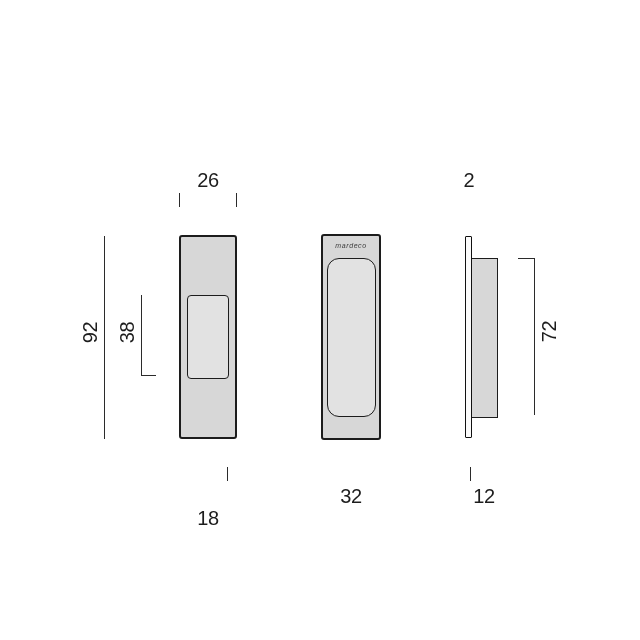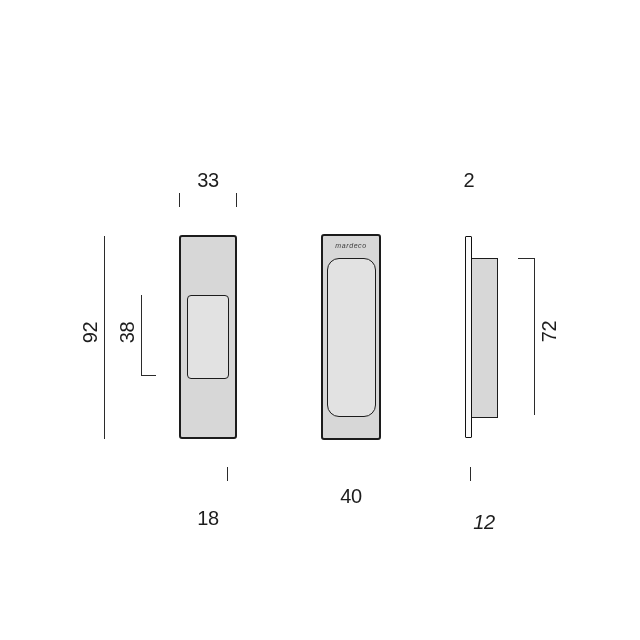--- a/index.html
+++ b/index.html
@@ -94,21 +94,21 @@
 <body>
 
 <div class="canvas">
 
   <div>
 
     <div class="plate" style="left:179px; top:235px; width:58px; height:204px;"></div>
 
     <div class="recess" style="left:187px; top:295px; width:42px; height:84px; border-radius:4px;"></div>
 
-    <div class="dim-label" style="left:188px; top:171px;">33</div>
+    <div class="dim-label" style="left:188px; top:171px;">26</div>
     <div class="dim-tick-v" style="left:179px; top:193px;"></div>
     <div class="dim-tick-v" style="left:236px; top:193px;"></div>
 
     <div class="dim-line-v" style="left:104px; top:236px; height:203px;"></div>
     <div class="dim-label rot90" style="left:70px; top:323px;">92</div>
 
     <div class="dim-l-shape" style="left:141px; top:295px; width:15px; height:81px;"></div>
     <div class="dim-label rot90" style="left:107px; top:323px;">38</div>
 
     <div class="dim-tick-v" style="left:227px; top:467px;"></div>
@@ -116,31 +116,31 @@
   </div>
 
   <div>
 
     <div class="plate" style="left:321px; top:234px; width:60px; height:206px;"></div>
 
     <div class="brand" style="left:321px; top:241px; width:60px;">mardeco</div>
 
     <div class="recess" style="left:327px; top:258px; width:49px; height:159px; border-radius:12px;"></div>
 
-    <div class="dim-label" style="left:331px; top:487px;">40</div>
+    <div class="dim-label" style="left:331px; top:487px;">32</div>
   </div>
 
   <div>
 
     <div class="side-body" style="left:471px; top:258px; width:27px; height:160px;"></div>
 
     <div class="side-faceplate" style="left:465px; top:236px; width:7px; height:202px;"></div>
 
     <div class="dim-label" style="left:449px; top:171px;">2</div>
 
     <div class="dim-bracket-top-right" style="left:518px; top:258px; width:17px; height:157px;"></div>
     <div class="dim-label rot90" style="left:529px; top:322px;">72</div>
 
     <div class="dim-tick-v" style="left:470px; top:467px;"></div>
-    <div class="dim-label" style="left:464px; top:513px;font-style:italic;">12</div>
+    <div class="dim-label" style="left:464px; top:487px;">12</div>
   </div>
 
 </div>
 
 </body></html>

